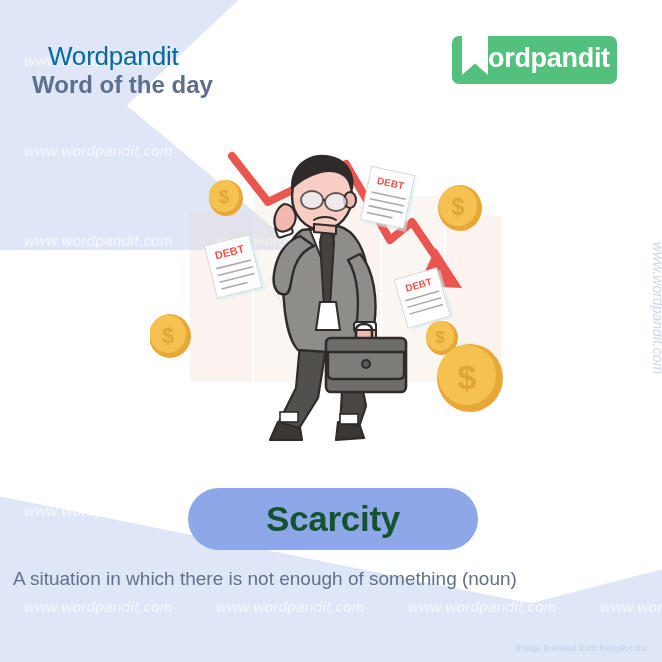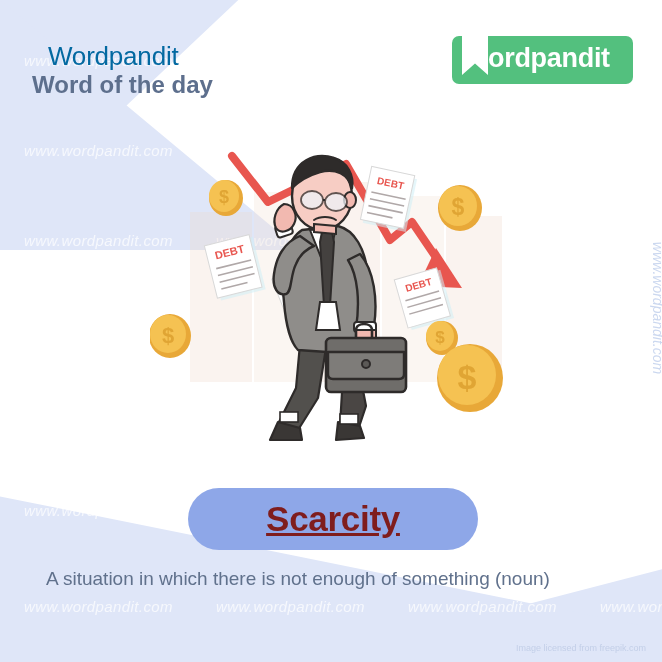--- a/index.html
+++ b/index.html
@@ -63,21 +63,21 @@
     color:#0369a1; letter-spacing:-.2px;
   }
   .hdr-sub {
     position:absolute; left:32px; top:71px;
     font-size:24px; font-weight:bold;
     color:#5d6f8d;
   }
   
   .logo {
     position:absolute; left:452px; top:36px;
-    width:181px; height:48px;
+    width:165px; height:48px;
     background:#53c07e;
     border-radius:7px;
   }
   .logo-ribbon {
     position:absolute; left:10px; top:-2px;
     width:26px; height:41px;
     background:#ffffff;
     -webkit-clip-path: polygon(0 0, 100% 0, 100% 100%, 50% 72%, 0 100%);
     clip-path: polygon(0 0, 100% 0, 100% 100%, 50% 72%, 0 100%);
   }
@@ -90,29 +90,28 @@
   .illus { position:absolute; left:150px; top:130px; width:400px; height:320px; }
   
   .pill {
     position:absolute; left:188px; top:488px;
     width:290px; height:62px;
     background:#8ea7e8;
     border-radius:31px;
     display:flex; align-items:center; justify-content:center;
   }
   .pill-text {
-    font-size:35px; font-weight:bold; color:#7f1d1d;
+    font-size:35px; font-weight:bold; color:#14532d;
     letter-spacing:-.3px;
-    text-decoration:underline;
   }
   
   .definition {
     position:absolute; left:0; top:568px; width:530px;
     text-align:center;
-    font-size:19px; color:#60718c;margin-left:33px;
+    font-size:19px; color:#60718c;
   }
   
   .credit {
     position:absolute; right:16px; bottom:9px;
     font-size:9px; color:#c3cfe8;
   }
 </style>
 </head>
 <body>
 

